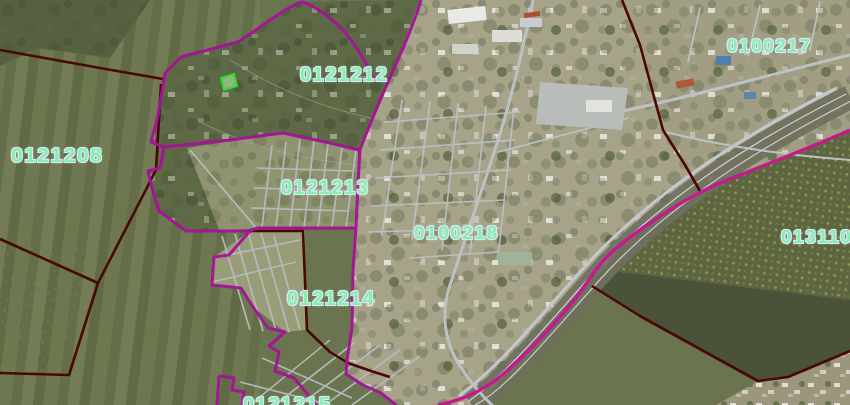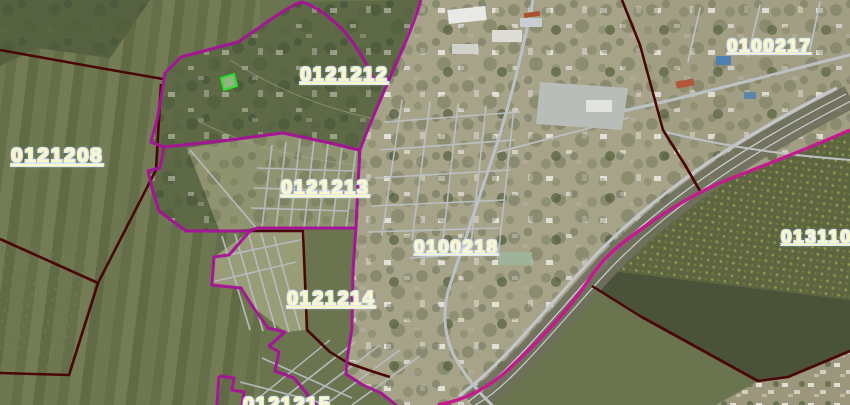--- a/index.html
+++ b/index.html
@@ -6,28 +6,27 @@
   #map{
     position:relative;width:850px;height:405px;overflow:hidden;
     font-family:"Liberation Sans", sans-serif;
     background:#6a744e;
   }
   #map svg{position:absolute;left:0;top:0;}
   .zone-label{
     position:absolute;
     font-weight:bold;
     letter-spacing:1.5px;
-    color:#fef9c3;
+    color:#86efac;
     text-shadow:
       -1px -1px 0 #d9e7fb, 1px -1px 0 #d9e7fb,
       -1px  1px 0 #d9e7fb, 1px  1px 0 #d9e7fb,
        0 0 3px #eef5ff;
     white-space:nowrap;
     user-select:none;
-    text-decoration:underline;
   }
 </style>
 </head>
 <body>
 
 <div id="map">
 <svg width="850" height="405" viewBox="0 0 850 405">
   <defs>
     <pattern id="stripes" width="46" height="120" patternUnits="userSpaceOnUse" patternTransform="rotate(7)">
       <rect x="0" y="0" width="14" height="120" fill="#707a52"></rect>
@@ -201,18 +200,18 @@
     <path d="M219,376 L234,378 L232,390 L244,392 L242,405 M219,376 L217,405"></path>
   </g>
   <path d="M850,130 C810,148 770,163 727,180 C695,193 665,212 640,230 C615,247 600,262 588,281 C570,308 540,340 510,368 C490,387 465,400 438,405" stroke="#c6188f" stroke-width="3.4" fill="none"></path>
 
   <polygon points="221,78 234,74 237,86 224,90" fill="#b9f7b0" fill-opacity="0.55" stroke="#2ade2a" stroke-width="2"></polygon>
 </svg>
 
   <div class="zone-label" style="left:11px;  top:143px; font-size:21px;">0121208</div>
   <div class="zone-label" style="left:264px; top:63px;  font-size:20px;margin-left:36px;">0121212</div>
   <div class="zone-label" style="left:281px; top:176px; font-size:20px;text-align:right;">0121213</div>
-  <div class="zone-label" style="left:414px; top:236px; font-size:19px;">0100218</div>
+  <div class="zone-label" style="left:414px; top:222px; font-size:19px;">0100218</div>
   <div class="zone-label" style="left:287px; top:287px; font-size:20px;text-align:center;">0121214</div>
   <div class="zone-label" style="left:727px; top:35px;  font-size:19px;">0100217</div>
   <div class="zone-label" style="left:781px; top:226px; font-size:19px;">0131104</div>
   <div class="zone-label" style="left:243px; top:393px; font-size:20px;">0121215</div>
 </div>
 
 </body></html>

